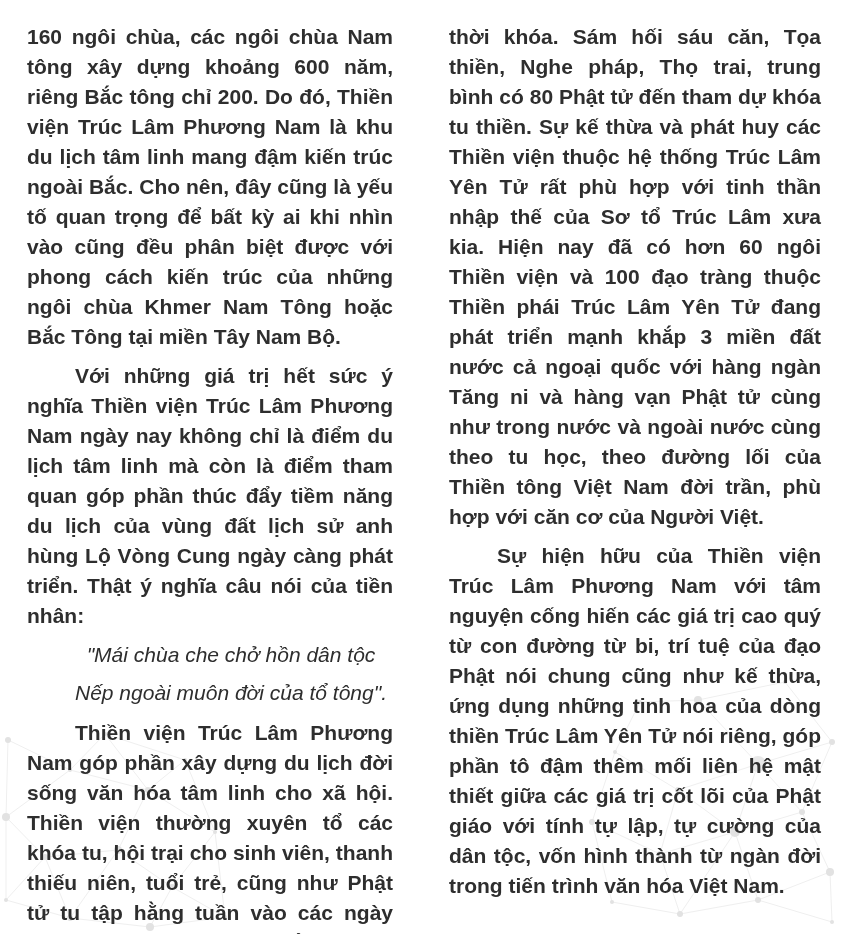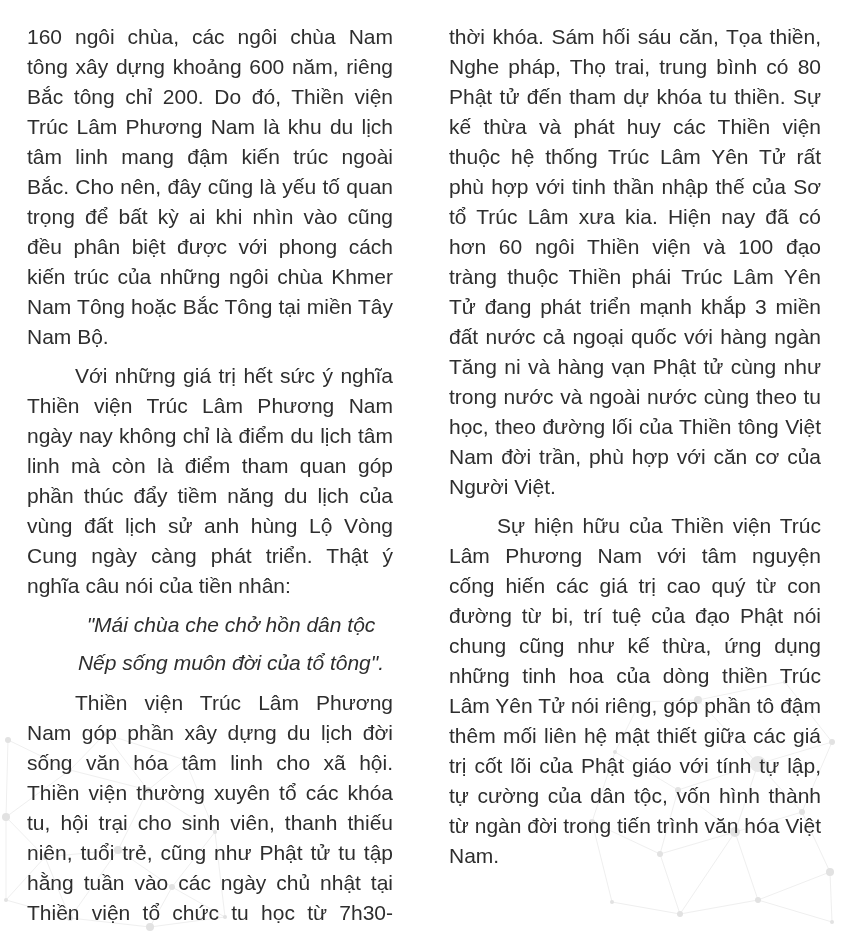--- a/index.html
+++ b/index.html
@@ -13,20 +13,21 @@
     color:#2e2e2e;
   }
   .col{position:absolute;top:22px;z-index:1;}
   .col-left{left:27px;width:366px;}
   .col-right{left:449px;width:372px;}
   .para{
     margin:0 0 9px 0;
     font-size:21px;
     line-height:30px;
     text-align:justify;
+    font-weight:bold;
   }
   .indent{text-indent:48px;}
   .justify-last{text-align-last:justify;}
   .quote{margin:2px 0 10px 0;}
   .quote-line{
     margin:0 0 8px 0;
     font-size:21px;
     line-height:30px;
     font-style:italic;
     text-align:center;
@@ -85,21 +86,21 @@
       <circle cx="60" cy="30" r="2"></circle>
       <circle cx="252" cy="250" r="2"></circle>
     </g>
   </svg>
 
   <div class="col col-left">
     <p class="para">160 ngôi chùa, các ngôi chùa Nam tông xây dựng khoảng 600 năm, riêng Bắc tông chỉ 200. Do đó, Thiền viện Trúc Lâm Phương Nam là khu du lịch tâm linh mang đậm kiến trúc ngoài Bắc. Cho nên, đây cũng là yếu tố quan trọng để bất kỳ ai khi nhìn vào cũng đều phân biệt được với phong cách kiến trúc của những ngôi chùa Khmer Nam Tông hoặc Bắc Tông tại miền Tây Nam Bộ.</p>
     <p class="para indent">Với những giá trị hết sức ý nghĩa Thiền viện Trúc Lâm Phương Nam ngày nay không chỉ là điểm du lịch tâm linh mà còn là điểm tham quan góp phần thúc đẩy tiềm năng du lịch của vùng đất lịch sử anh hùng Lộ Vòng Cung ngày càng phát triển. Thật ý nghĩa câu nói của tiền nhân:</p>
     <div class="quote">
       <p class="quote-line">"Mái chùa che chở hồn dân tộc</p>
-      <p class="quote-line">Nếp sống muôn đời của tổ tông".</p>
+      <p class="quote-line">Nếp ngoài muôn đời của tổ tông".</p>
     </div>
     <p class="para indent justify-last">Thiền viện Trúc Lâm Phương Nam góp phần xây dựng du lịch đời sống văn hóa tâm linh cho xã hội. Thiền viện thường xuyên tổ các khóa tu, hội trại cho sinh viên, thanh thiếu niên, tuổi trẻ, cũng như Phật tử tu tập hằng tuần vào các ngày chủ nhật tại Thiền viện tổ chức tu học từ 7h30-11h30 theo</p>
   </div>
 
   <div class="col col-right">
     <p class="para">thời khóa. Sám hối sáu căn, Tọa thiền, Nghe pháp, Thọ trai, trung bình có 80 Phật tử đến tham dự khóa tu thiền. Sự kế thừa và phát huy các Thiền viện thuộc hệ thống Trúc Lâm Yên Tử rất phù hợp với tinh thần nhập thế của Sơ tổ Trúc Lâm xưa kia. Hiện nay đã có hơn 60 ngôi Thiền viện và 100 đạo tràng thuộc Thiền phái Trúc Lâm Yên Tử đang phát triển mạnh khắp 3 miền đất nước cả ngoại quốc với hàng ngàn Tăng ni và hàng vạn Phật tử cùng như trong nước và ngoài nước cùng theo tu học, theo đường lối của Thiền tông Việt Nam đời trần, phù hợp với căn cơ của Người Việt.</p>
     <p class="para indent">Sự hiện hữu của Thiền viện Trúc Lâm Phương Nam với tâm nguyện cống hiến các giá trị cao quý từ con đường từ bi, trí tuệ của đạo Phật nói chung cũng như kế thừa, ứng dụng những tinh hoa của dòng thiền Trúc Lâm Yên Tử nói riêng, góp phần tô đậm thêm mối liên hệ mật thiết giữa các giá trị cốt lõi của Phật giáo với tính tự lập, tự cường của dân tộc, vốn hình thành từ ngàn đời trong tiến trình văn hóa Việt Nam.</p>
   </div>
 
 </div>

